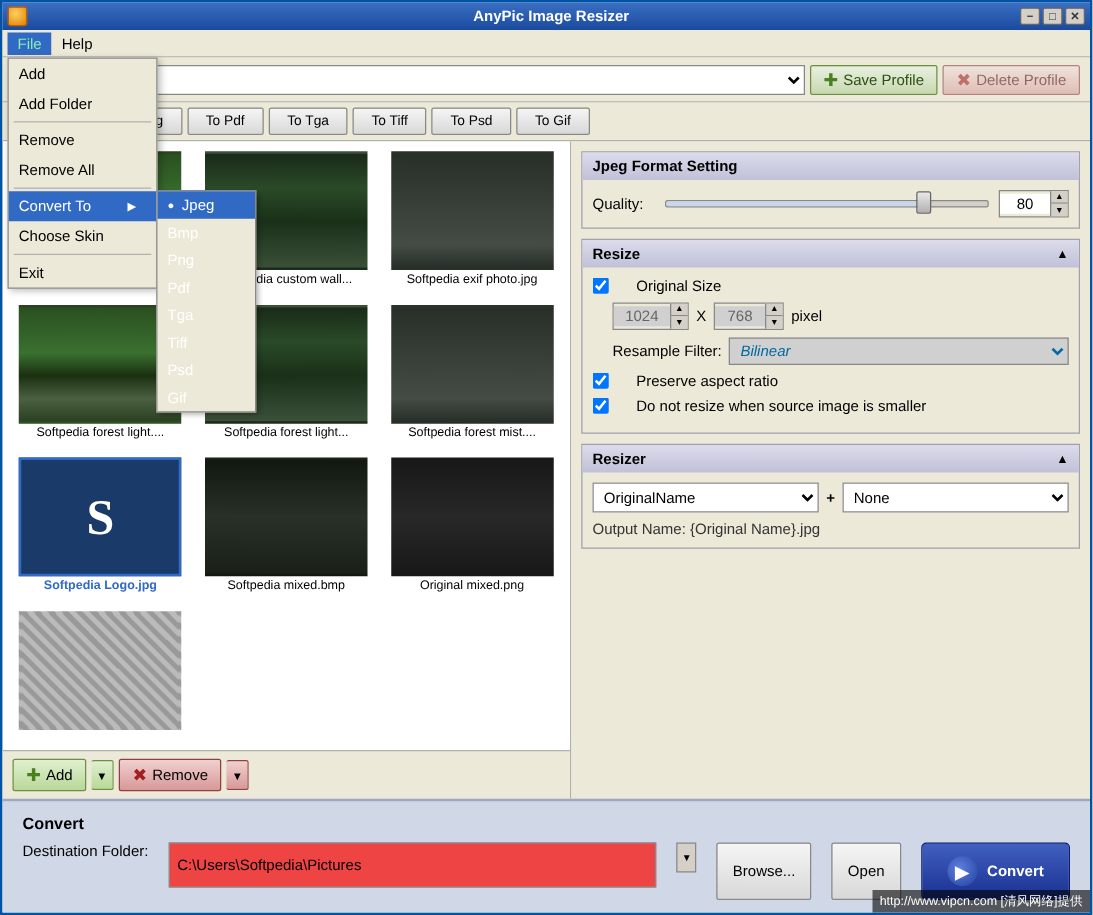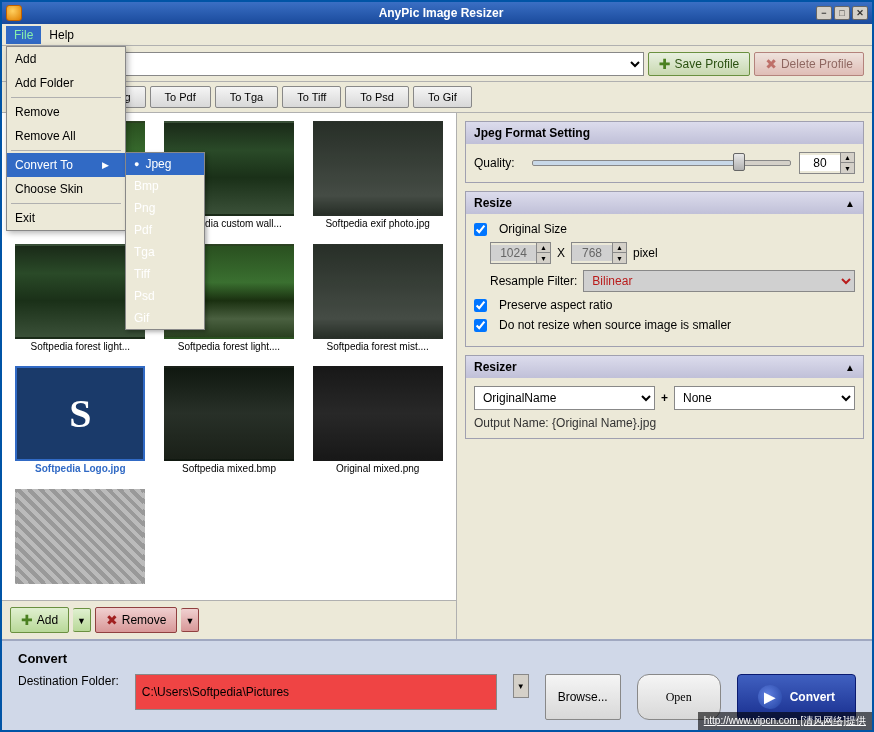--- a/index.html
+++ b/index.html
@@ -59,56 +59,56 @@
     .section-body { padding: 8px; }
     .section-collapse { cursor: pointer; font-size: 10px; }
 
     
     .quality-row { display: flex; align-items: center; gap: 8px; }
     .quality-label { width: 50px; }
     .slider-track { flex: 1; height: 4px; background: linear-gradient(to right, #316ac5 0%, #316ac5 80%, #d0d0d0 80%); border: 1px solid #888; position: relative; border-radius: 2px; }
     .slider-thumb { width: 12px; height: 18px; background: linear-gradient(to bottom, #e8e8e8, #b0b0b0); border: 1px solid #666; border-radius: 2px; position: absolute; top: -8px; left: 78%; cursor: pointer; }
 
     
-    .checkbox-row { display: flex; align-items: flex-end; gap: 12px; margin-bottom: 6px; }
+    .checkbox-row { display: flex; align-items: flex-start; gap: 22px; margin-bottom: 6px; }
     .size-row { display: flex; align-items: center; gap: 6px; padding-left: 16px; margin-bottom: 6px; }
     .filter-row { display: flex; align-items: center; gap: 6px; padding-left: 16px; margin-bottom: 6px; }
     .filter-select { flex: 1; border: 1px solid #888; background: #d0d0d0; padding: 2px 4px; color: #666; }
 
     
     .rename-row { display: flex; align-items: center; gap: 6px; margin-bottom: 6px; }
     .rename-select { flex: 1; border: 1px solid #888; background: white; padding: 2px 4px; height: 24px; }
     .plus-label { font-weight: bold; }
     .output-name-row { font-size: 11px; color: #333; }
 
     
     .convert-section { background: #d0d8e8; border-top: 2px solid #a0a8c0; padding: 10px 16px; }
     .convert-section-title { font-weight: bold; font-size: 13px; margin-bottom: 8px; }
     .convert-row { display: flex; gap: 16px; }
     .dest-label { white-space: nowrap; }
     .dest-input { flex: 1; border: 1px solid #888; background: #ef4444; padding: 3px 6px; height: 36px; }
     .btn-browse { background: linear-gradient(to bottom, #f5f5f5, #d8d8d8); border: 1px solid #888; padding: 4px 12px; cursor: pointer; border-radius: 2px; }
-    .btn-open { background: linear-gradient(to bottom, #f5f5f5, #d8d8d8); border: 1px solid #888; padding: 4px 28px; cursor: pointer; border-radius: 12px; font-family: Liberation Serif, serif; }
+    .btn-open { background: linear-gradient(to bottom, #f5f5f5, #d8d8d8); border: 1px solid #888; padding: 4px 12px; cursor: pointer; border-radius: 2px; }
     .btn-convert { background: linear-gradient(to bottom, #4060c0, #1a3090); border: 1px solid #0a1a70; padding: 10px 20px; cursor: pointer; color: white; font-size: 14px; font-weight: bold; border-radius: 4px; display: flex; align-items: center; gap: 8px; min-width: 100px; justify-content: center; }
     .btn-convert-icon { width: 24px; height: 24px; background: radial-gradient(circle at 40% 40%, #6080e0, #2040a0); border-radius: 50%; display: flex; align-items: center; justify-content: center; }
     .has-submenu { position: relative; }
 
     
     .file-menu { position: absolute; top: 44px; left: 4px; z-index: 2000; background: #ece9d8; border: 1px solid #888; box-shadow: 2px 2px 6px rgba(0,0,0,0.3); min-width: 120px; }
     .file-menu-item { padding: 5px 16px 5px 8px; cursor: pointer; display: flex; align-items: center; justify-content: space-between; }
     .file-menu-item.active-item { background: #316ac5; color: white; }
     .file-menu-sep { height: 1px; background: #b0b0b0; margin: 2px 4px; }
 
     
     .submenu { position: absolute; left: 100%; top: -1px; background: #ece9d8; border: 1px solid #888; box-shadow: 2px 2px 4px rgba(0,0,0,0.3); min-width: 80px; z-index: 2001; }
     .submenu-item { padding: 4px 16px 4px 8px; cursor: pointer; display: flex; align-items: center; gap: 6px; }
     .submenu-item.active { background: white; }
 
     
-    .watermark { position: absolute; bottom: 0; right: 0; background: rgba(0,0,0,0.6); color: white; font-size: 10px; padding: 2px 6px; text-decoration: underline; }
+    .watermark { position: absolute; bottom: 0; right: 0; background: rgba(0,0,0,0.6); color: white; font-size: 10px; padding: 2px 6px; }
 
     
     ::-webkit-scrollbar { width: 12px; }
     ::-webkit-scrollbar-track { background: #d4d0c8; }
     ::-webkit-scrollbar-thumb { background: #a0a0a0; border: 1px solid #888; }
 
     input[type="checkbox"] { width: 13px; height: 13px; }
 
     .spin-container { display: flex; align-items: center; border: 1px solid #888; }
     .spin-container input { border: none; width: 40px; padding: 1px 4px; text-align: center; outline: none; }
@@ -235,26 +235,26 @@
         <div class="image-cell">
           <div class="image-thumb thumb-forest2"></div>
           <div class="image-label">Softpedia custom wall...</div>
         </div>
         <div class="image-cell">
           <div class="image-thumb thumb-forest3"></div>
           <div class="image-label">Softpedia exif photo.jpg</div>
         </div>
 
         <div class="image-cell">
+          <div class="image-thumb thumb-forest1"></div>
+          <div class="image-label">Softpedia forest light....</div>
+        </div>
+        <div class="image-cell">
           <div class="image-thumb thumb-forest2"></div>
           <div class="image-label">Softpedia forest light...</div>
-        </div>
-        <div class="image-cell">
-          <div class="image-thumb thumb-forest1"></div>
-          <div class="image-label">Softpedia forest light....</div>
         </div>
         <div class="image-cell">
           <div class="image-thumb thumb-forest3"></div>
           <div class="image-label">Softpedia forest mist....</div>
         </div>
 
         <div class="image-cell">
           <div class="image-thumb thumb-logo selected" style="background:#1a3a6a; display:flex; align-items:center; justify-content:center; font-size:40px; font-weight:bold; color:white; font-family:serif;">S</div>
           <div class="image-label" style="color:#316ac5; font-weight:bold;">Softpedia Logo.jpg</div>
         </div>
@@ -338,21 +338,21 @@
               <input type="text" value="768" style="background: rgb(208, 208, 208); color: rgb(102, 102, 102); width: 40px;">
               <div class="spin-btns">
                 <div class="spin-btn2">▲</div>
                 <div class="spin-btn2">▼</div>
               </div>
             </div>
             <span>pixel</span>
           </div>
           <div class="filter-row">
             <span>Resample Filter:</span>
-            <select class="filter-select" style="background:#d0d0d0; color:#b91c1c;">
+            <select class="filter-select" style="background:#d0d0d0; color:#0369a1;font-style:italic;">
               <option>Bilinear</option>
             </select>
           </div>
           <div class="checkbox-row">
             <input type="checkbox" checked="" style="">
             <span>Preserve aspect ratio</span>
           </div>
           <div class="checkbox-row">
             <input type="checkbox" checked="" style="">
             <span>Do not resize when source image is smaller</span>

